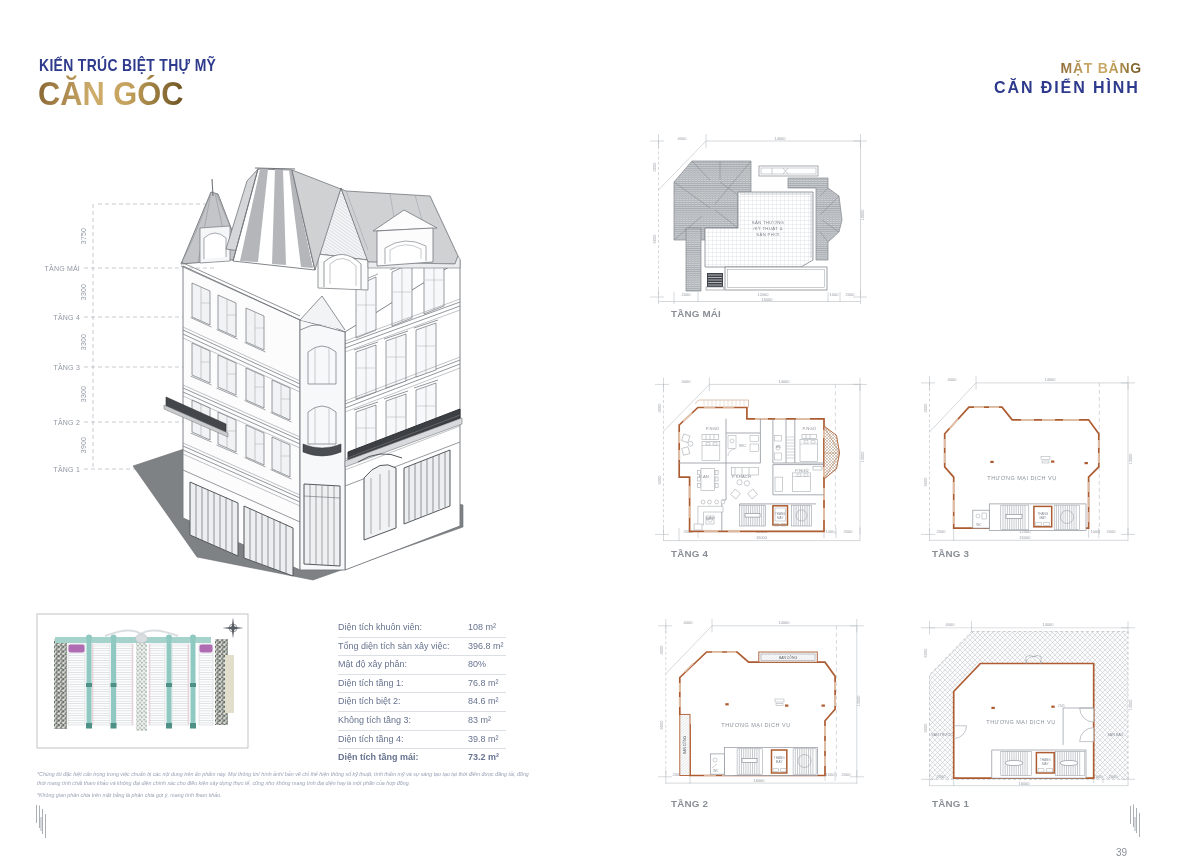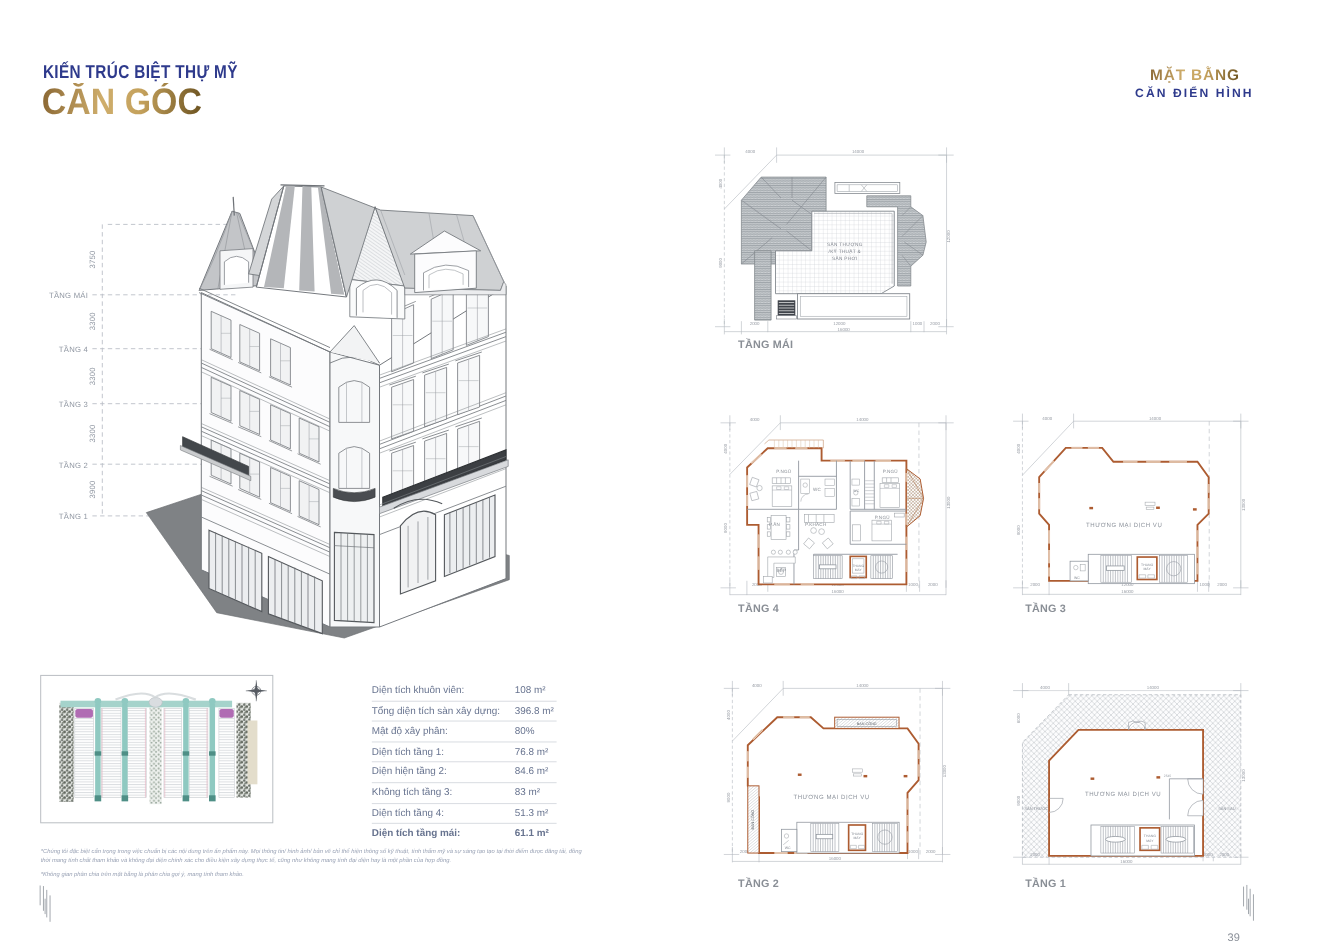--- a/index.html
+++ b/index.html
@@ -18,33 +18,33 @@
   .fnote{color:#98a1b4;font-size:5.3px;font-style:italic;line-height:8.8px;}
   .pnum{color:#8a8f98;font-size:10px;margin-top:41px;}
 </style>
 </head>
 <body>
 
 <div class="abs hdr-sub" style="left:38.7px;top:55.5px;font-size:17px;transform:scaleX(0.82);transform-origin:0 0;white-space:nowrap;">KIẾN TRÚC BIỆT THỰ MỸ</div>
 
 <div class="abs gold" style="left:38px;top:74.5px;font-size:33.5px;font-weight:800;letter-spacing:0;transform:scaleX(0.92);transform-origin:0 0;white-space:nowrap;">CĂN GÓC</div>
 
-<div class="abs gold" style="right:73px;top:59.5px;font-size:14px;font-weight:700;letter-spacing:0.76px;text-align:left;white-space:nowrap;">MẶT BẰNG</div>
-
-<div class="abs hdr-sub" style="right:60.3px;top:79px;font-size:11px;letter-spacing:1.9px;text-align:right;white-space:nowrap;">CĂN ĐIỂN HÌNH</div>
+<div class="abs gold" style="right:58px;top:59.5px;font-size:14px;font-weight:700;letter-spacing:0.76px;text-align:left;white-space:nowrap;">MẶT BẰNG</div>
+
+<div class="abs hdr-sub" style="right:60.3px;top:79px;font-size:16px;letter-spacing:1.9px;text-align:right;white-space:nowrap;">CĂN ĐIỂN HÌNH</div>
 
 <div class="abs tbl" style="left:338px;top:619px;">
   <div class="row"><span>Diện tích khuôn viên:</span><span class="val">108 m²</span></div>
-  <div class="row"><span>Tổng diện tích sàn xây dựng:</span><span class="val">396.8 m²</span></div>
+  <div class="row"><span>Tổng diện tích sàn xây việc:</span><span class="val">396.8 m²</span></div>
   <div class="row"><span>Mật độ xây phân:</span><span class="val">80%</span></div>
   <div class="row"><span>Diện tích tầng 1:</span><span class="val">76.8 m²</span></div>
-  <div class="row"><span>Diện hiện tầng 2:</span><span class="val">84.6 m²</span></div>
+  <div class="row"><span>Diện tích biệt 2:</span><span class="val">84.6 m²</span></div>
   <div class="row"><span>Không tích tầng 3:</span><span class="val">83 m²</span></div>
-  <div class="row"><span>Diện tích tầng 4:</span><span class="val">51.3 m²</span></div>
-  <div class="row"><span>Diện tích tầng mái:</span><span class="val">61.1 m²</span></div>
+  <div class="row"><span>Diện tích tầng 4:</span><span class="val">39.8 m²</span></div>
+  <div class="row"><span>Diện tích tầng mái:</span><span class="val">73.2 m²</span></div>
 </div>
 
 <div class="abs fnote" style="left:37px;top:770px;width:502px;">
 *Chúng tôi đặc biệt cẩn trọng trong việc chuẩn bị các nội dung trên ấn phẩm này. Mọi thông tin/ hình ảnh/ bản vẽ chỉ thể hiện thông số kỹ thuật, tính thẩm mỹ và sự sáng tạo tạo tại thời điểm được đăng tải, đồng thời mang tính chất tham khảo và không đại diện chính xác cho điều kiện xây dựng thực tế, cũng như không mang tính đại diện hay là một phần của hợp đồng.
 </div>
 
 <div class="abs fnote" style="left:37px;top:790.5px;width:600px;">*Không gian phân chia trên mặt bằng là phân chia gợi ý, mang tính tham khảo.</div>
 
 <div class="abs pnum" style="left:49px;top:825.5px;">38</div>
 

